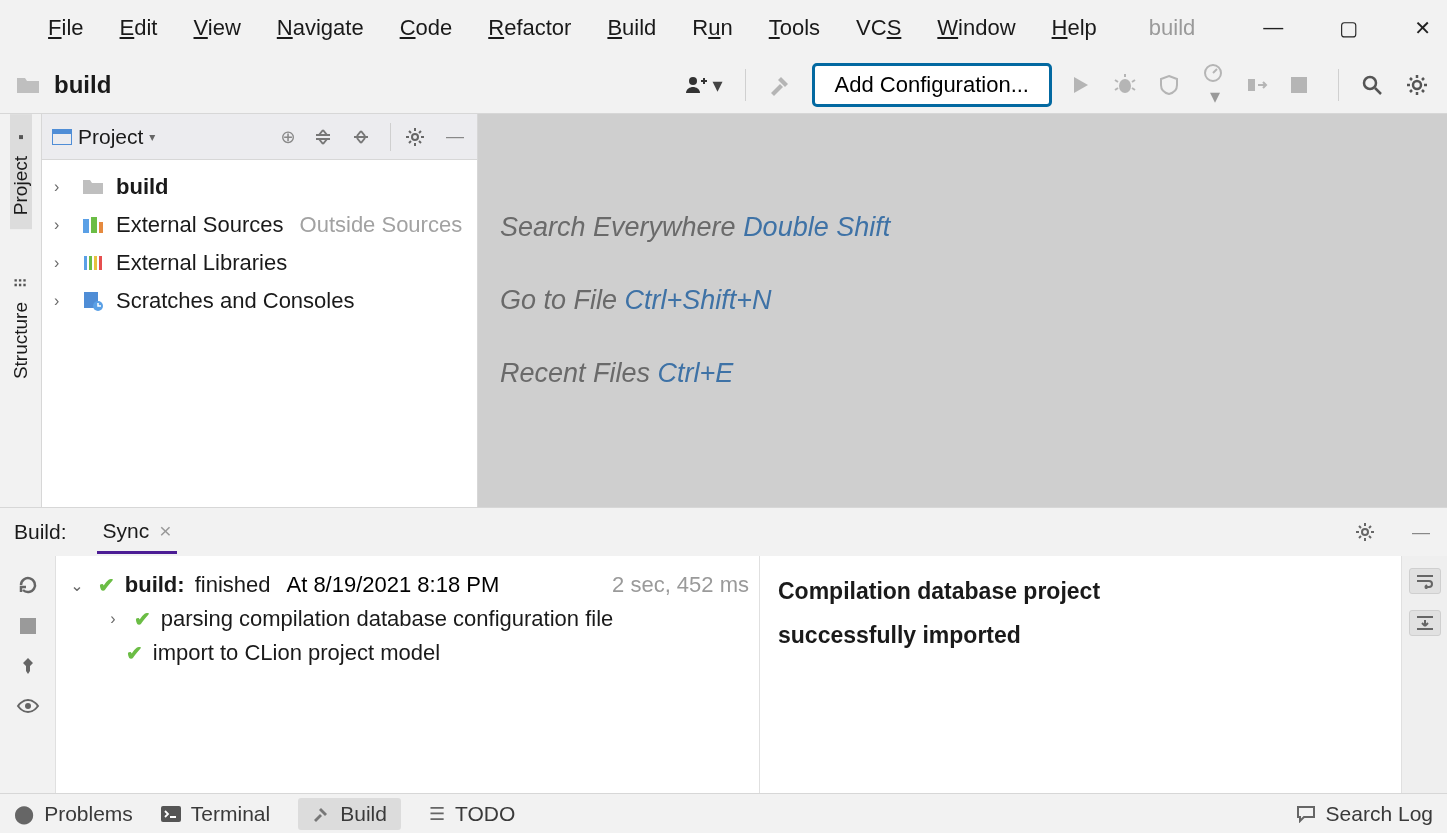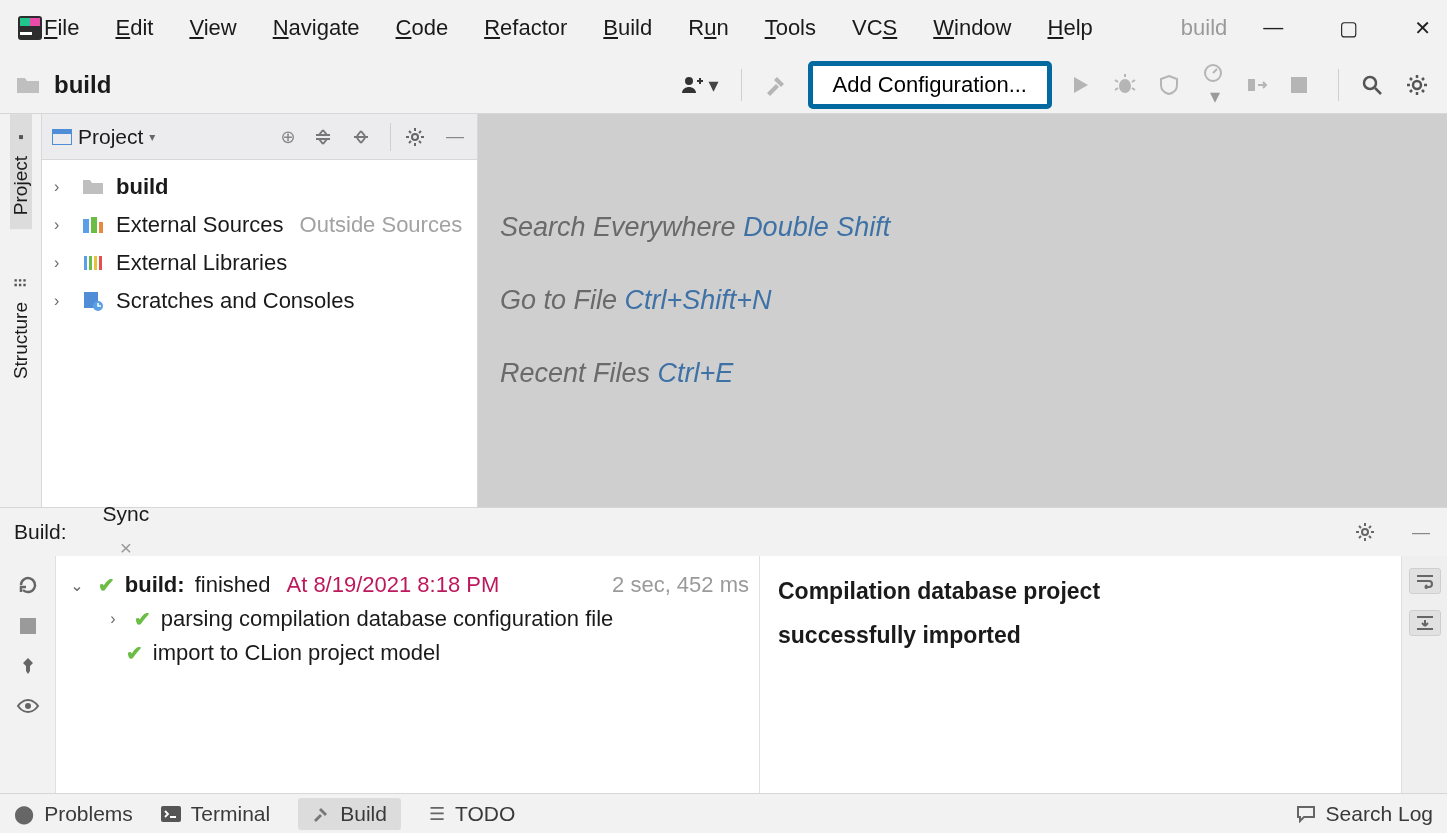--- a/index.html
+++ b/index.html
@@ -1,37 +1,37 @@
 <!DOCTYPE html>
 <html><head>
 <meta charset="utf-8">
 <style>
   * { box-sizing: border-box; margin: 0; padding: 0; font-family: "Segoe UI", Arial, sans-serif; }
   body { width: 1447px; height: 833px; background: #f2f2f2; color: #1a1a1a; display: flex; flex-direction: column; overflow: hidden; }
 
   
-  .menubar { height: 56px; display: flex; align-items: center; padding: 0 16px; background: #f2f2f2; }
+  .menubar { height: 56px; display: flex; align-items: center; padding: 0 16px; gap: 32px; background: #f2f2f2; }
   .app-icon { width: 28px; height: 28px; }
   .menu-items { display: flex; gap: 36px; flex: 1; }
   .menu-item { font-size: 22px; cursor: default; }
   .menu-item .ul { text-decoration: underline; }
   .win-name { color: #9a9a9a; font-size: 22px; margin-left: 20px; }
   .win-controls { display: flex; gap: 56px; margin-left: 36px; color: #222; }
   .win-controls span { font-size: 20px; }
 
   
   .toolbar { height: 58px; display: flex; align-items: center; padding: 0 16px; background: #f2f2f2; border-bottom: 1px solid #d7d7d7; }
   .tb-left { display: flex; align-items: center; gap: 14px; }
   .tb-folder { color: #9a9a9a; font-size: 20px; }
   .tb-title { font-size: 24px; font-weight: 700; }
   .tb-spacer { flex: 1; }
   .tb-right { display: flex; align-items: center; gap: 18px; }
   .avatar-dd { color: #444; font-size: 20px; display: flex; align-items: center; gap: 4px; }
   .vsep { width: 1px; height: 32px; background: #d0d0d0; margin: 0 4px; }
-  .addconf { border: 5px solid #0369a1; background: #fff; border-radius: 5px; padding: 6px 20px; font-size: 22px; }
+  .addconf { border: 3px solid #0369a1; background: #fff; border-radius: 5px; padding: 6px 20px; font-size: 22px; }
   .tb-icon { color: #9a9a9a; font-size: 20px; width: 26px; text-align: center; }
   .tb-icon.dark { color: #555; }
 
   
   .middle { flex: 1; display: flex; min-height: 0; }
 
   .left-gutter { width: 42px; background: #f2f2f2; border-right: 1px solid #d7d7d7; display: flex; flex-direction: column; align-items: center; }
   .gutter-tab { writing-mode: vertical-rl; transform: rotate(180deg); font-size: 19px; padding: 14px 0; display: flex; align-items: center; gap: 10px; }
   .gutter-tab.active { background: #dcdcdc; }
   .gutter-tab .gi { writing-mode: horizontal-tb; transform: rotate(90deg); font-size: 16px; color: #555; }
@@ -53,35 +53,35 @@
   .tree-hint { color: #a2a2a2; margin-left: 6px; }
 
   .editor-empty { flex: 1; background: #cfcfcf; display: flex; flex-direction: column; justify-content: center; gap: 42px; padding-left: 22px; padding-bottom: 20px; overflow: hidden;}
   .ee-line { font-size: 27px; color: #6a6a6a; font-style: italic; }
   .ee-line .sc { color: #3e72a6; }
 
   
   .build-tw { height: 286px; border-top: 1px solid #d7d7d7; background: #f2f2f2; display: flex; flex-direction: column; }
   .build-header { height: 48px; display: flex; align-items: center; padding: 0 14px; gap: 30px; }
   .build-header .lbl { font-size: 21px; }
-  .build-header .tab { font-size: 21px; padding: 8px 6px; border-bottom: 3px solid #4c1d95; display:flex; align-items:center; gap:10px;flex-direction:column;}
+  .build-header .tab { font-size: 21px; padding: 8px 6px; border-bottom: 3px solid #4c1d95; display:flex; align-items:center; gap:10px;}
   .build-header .tab .close { color:#999; }
   .bh-spacer { flex: 1; }
 
   .build-body { flex:1; display: flex; min-height:0; }
   .build-left-bar { width: 56px; background:#f2f2f2; display:flex; flex-direction:column; align-items:center; gap:22px; padding-top:18px; border-right:1px solid #e0e0e0;}
   .blb-icon { color:#6c6c6c; font-size:20px; }
 
   .build-tree { flex: 0 0 704px; background:#fff; border-right:1px solid #e0e0e0; padding:12px 10px; font-size:22px;}
   .bt-row { display:flex; align-items:center; gap:10px; padding:4px 0;}
   .bt-chev { width:22px; color:#6b6b6b; font-size:16px; text-align:center;}
   .bt-check { color:#6bbd45; font-size:20px; font-weight:700; }
   .bt-name { font-weight:700; }
   .bt-status { }
-  .bt-time { color:#be185d; margin-left:6px;}
+  .bt-time { color:#000000; margin-left:6px;}
   .bt-dur { color:#9a9a9a; margin-left:auto; }
 
   .build-output { flex:1; background:#fff; padding:14px 18px; font-family: "Consolas", "Courier New", monospace; font-size:23px; line-height:1.9; color:#1a1a1a;font-weight:bold; }
 
   .build-right-bar { width:46px; background:#efefef; display:flex; flex-direction:column; align-items:center; gap:16px; padding-top:12px; border-left:1px solid #e0e0e0;}
   .brb-icon { color:#6a6a6a; font-size:18px; background:#e1e1e1; border:1px solid #cfcfcf; padding:4px 6px; border-radius:3px;}
 
   
   .status-bar { height: 40px; border-top:1px solid #d7d7d7; background:#f2f2f2; display:flex; align-items:center; padding:0 14px; gap:28px; font-size:21px; }
   .sb-item { display:flex; align-items:center; gap:10px; color:#3a3a3a;}

